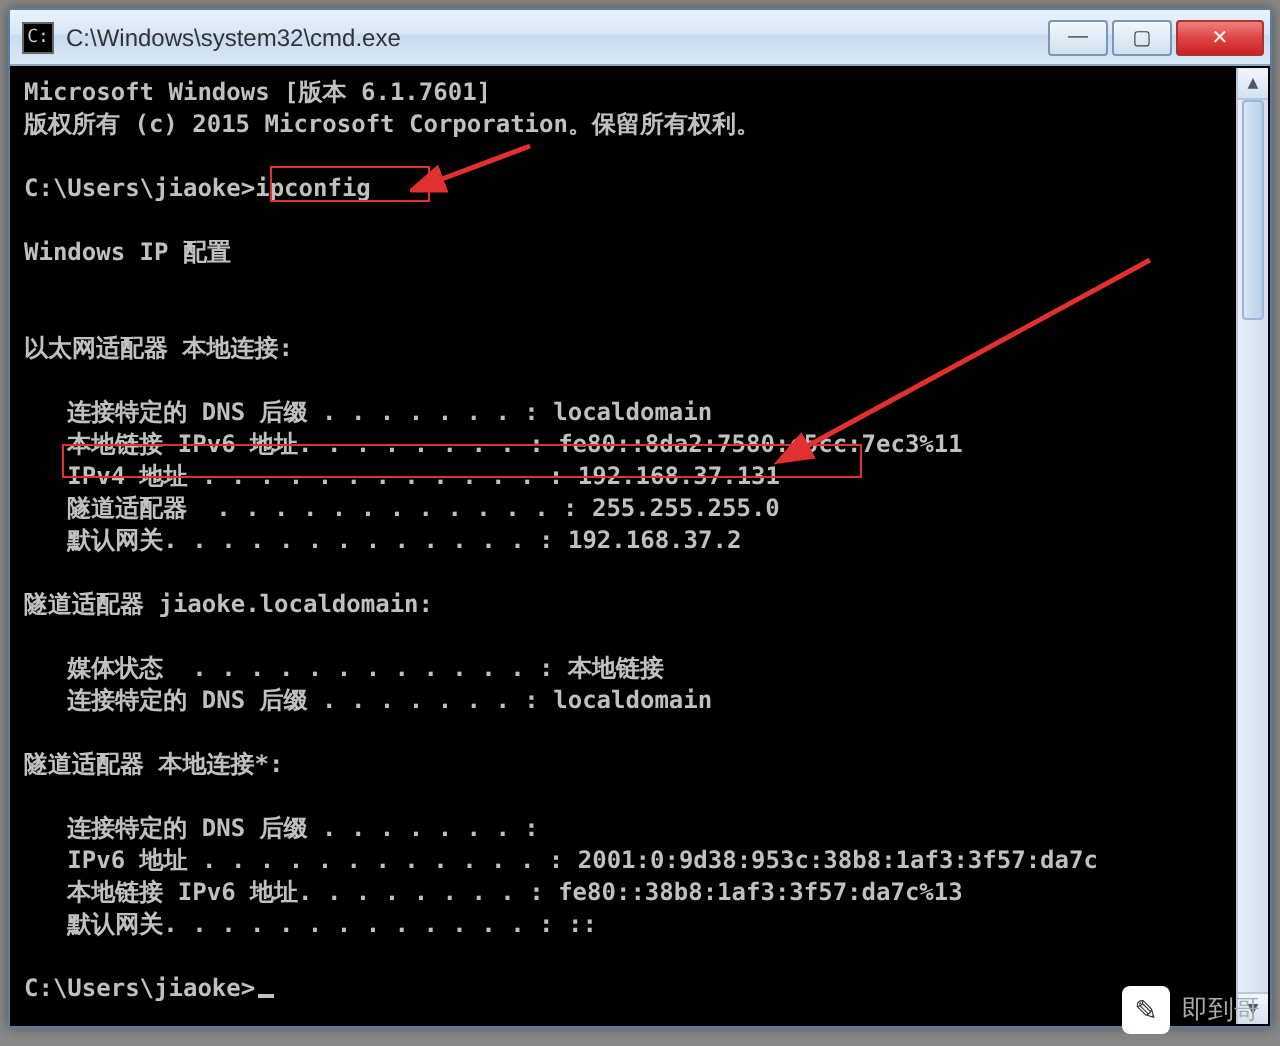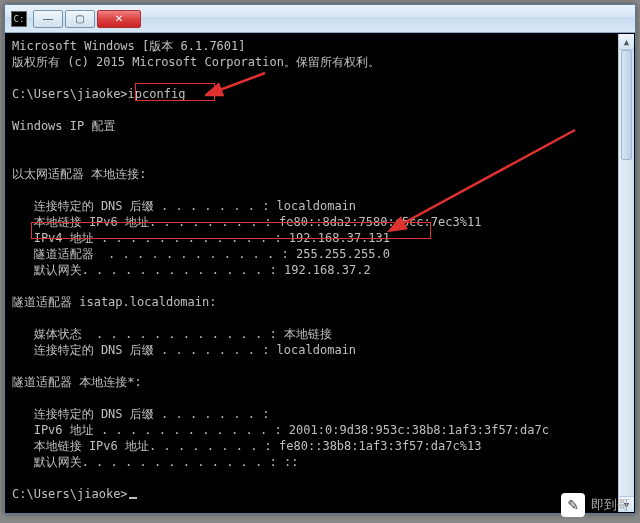--- a/index.html
+++ b/index.html
@@ -5,38 +5,39 @@
   * { margin: 0; padding: 0; box-sizing: border-box; }
   body { background: #888; font-family: "SimSun", "NSimSun", "Consolas", monospace; width: 640px; height: 523px; overflow: hidden; position: relative; }
   .window { position: absolute; top: 4px; left: 4px; width: 632px; height: 510px; background: #000; border: 1px solid #5a7ea0; box-shadow: 0 0 6px rgba(0,0,0,0.4); }
   .titlebar { height: 28px; background: linear-gradient(to bottom, #eaf3fb, #d7e6f5 45%, #c8dbef 46%, #d9e8f6); display: flex; align-items: center; border-bottom: 1px solid #8aa8c8; }
   .titlebar-icon { width: 16px; height: 16px; margin: 0 6px; background: #000; border: 1px solid #666; font-size: 9px; color: #ccc; display:flex; align-items:center; justify-content:center; }
   .titlebar-title { flex: 1; font-size: 12px; color: #333; font-family: "Segoe UI", Tahoma, sans-serif; }
   .winbtns { display: flex; margin-right: 3px; gap: 2px; }
   .winbtn { width: 30px; height: 18px; border-radius: 2px; border: 1px solid #7a96b3; background: linear-gradient(to bottom, #f2f7fc, #cfe0f0); font-size: 10px; color: #444; display:flex; align-items:center; justify-content:center; font-family: Arial, sans-serif;}
   .winbtn.close { width: 44px; background: linear-gradient(to bottom, #f08080, #d44, #c22); color: #fff; border-color: #a33; }
   .terminal { position: absolute; top: 29px; left: 1px; right: 1px; bottom: 1px; background: #000; color: #c0c0c0; font-size: 12px; line-height: 16px; padding: 4px 6px; white-space: pre; overflow: hidden; font-family: "SimSun", "NSimSun", "Consolas", monospace; letter-spacing: 0; }
-  .line { white-space: pre; }
+  .line { white-space: pre; font-weight: bold; }
   .box1 { position: absolute; border: 1px solid #e03030; pointer-events: none; top: 78px; left: 130px; width: 80px; height: 18px; }
   .box2 { position: absolute; border: 1px solid #e03030; pointer-events: none; top: 217px; left: 26px; width: 400px; height: 17px; }
   .cursor { display:inline-block; width: 8px; height: 2px; background: #c0c0c0; vertical-align: -1px; margin-left:1px; }
   svg.arrow { position: absolute; pointer-events: none; }
   .watermark { position: absolute; right: 10px; bottom: 6px; display:flex; align-items:center; gap:6px; color: #aaa; font-size: 13px; font-family: "Microsoft YaHei", sans-serif; }
   .watermark .wicon { width: 24px; height: 24px; border-radius: 4px; background: #fff; display:flex; align-items:center; justify-content:center; font-size:14px; color:#333; }
   .scrollbar { position:absolute; top:29px; right:1px; bottom:1px; width:16px; background: linear-gradient(to right, #e8eef6, #d2deec); border-left:1px solid #b8c8dc; }
   .scrollbar .arrowbtn { height:16px; background: linear-gradient(to bottom,#f0f6fc,#d4e2f0); border-bottom:1px solid #b8c8dc; font-size:9px; color:#556; display:flex;align-items:center;justify-content:center;}
   .scrollbar .arrowbtn.bot { border-top:1px solid #b8c8dc; border-bottom:none; position:absolute; bottom:0; width:100%;}
   .scrollbar .thumb { position:absolute; top:16px; left:2px; right:2px; height:110px; background: linear-gradient(to right,#d8e6f4,#b9cfe7); border:1px solid #9db8d4; border-radius:2px;}
 </style>
 </head>
 <body>
 
 <div class="window">
   <div class="titlebar">
     <div class="titlebar-icon">C:</div>
+    <div class="titlebar-title">C:\Windows\system32\cmd.exe</div>
     <div class="winbtns">
       <div class="winbtn">—</div>
       <div class="winbtn">▢</div>
       <div class="winbtn close">✕</div>
     </div>
   </div>
 
   <div class="terminal"><span class="line">Microsoft Windows [版本 6.1.7601]</span>
 <span class="line">版权所有 (c) 2015 Microsoft Corporation。保留所有权利。</span>
 
@@ -46,21 +47,21 @@
 
 
 <span class="line">以太网适配器 本地连接:</span>
 
 <span class="line"><span>   连接特定的 DNS 后缀 . . . . . . . :</span><span> localdomain</span></span>
 <span class="line"><span>   本地链接 IPv6 地址. . . . . . . . :</span><span> fe80::8da2:7580:c5cc:7ec3%11</span></span>
 <span class="line"><span>   IPv4 地址 . . . . . . . . . . . . :</span><span> 192.168.37.131</span></span>
 <span class="line"><span>   隧道适配器  . . . . . . . . . . . . :</span><span> 255.255.255.0</span></span>
 <span class="line"><span>   默认网关. . . . . . . . . . . . . :</span><span> 192.168.37.2</span></span>
 
-<span class="line">隧道适配器 isatap.localdomain:</span>
+<span class="line">隧道适配器 jiaoke.localdomain:</span>
 
 <span class="line"><span>   媒体状态  . . . . . . . . . . . . :</span><span> 本地链接</span></span>
 <span class="line"><span>   连接特定的 DNS 后缀 . . . . . . . :</span><span> localdomain</span></span>
 
 <span class="line">隧道适配器 本地连接*:</span>
 
 <span class="line"><span>   连接特定的 DNS 后缀 . . . . . . . :</span><span></span></span>
 <span class="line"><span>   IPv6 地址 . . . . . . . . . . . . :</span><span> 2001:0:9d38:953c:38b8:1af3:3f57:da7c</span></span>
 <span class="line"><span>   本地链接 IPv6 地址. . . . . . . . :</span><span> fe80::38b8:1af3:3f57:da7c%13</span></span>
 <span class="line"><span>   默认网关. . . . . . . . . . . . . :</span><span> ::</span></span>

